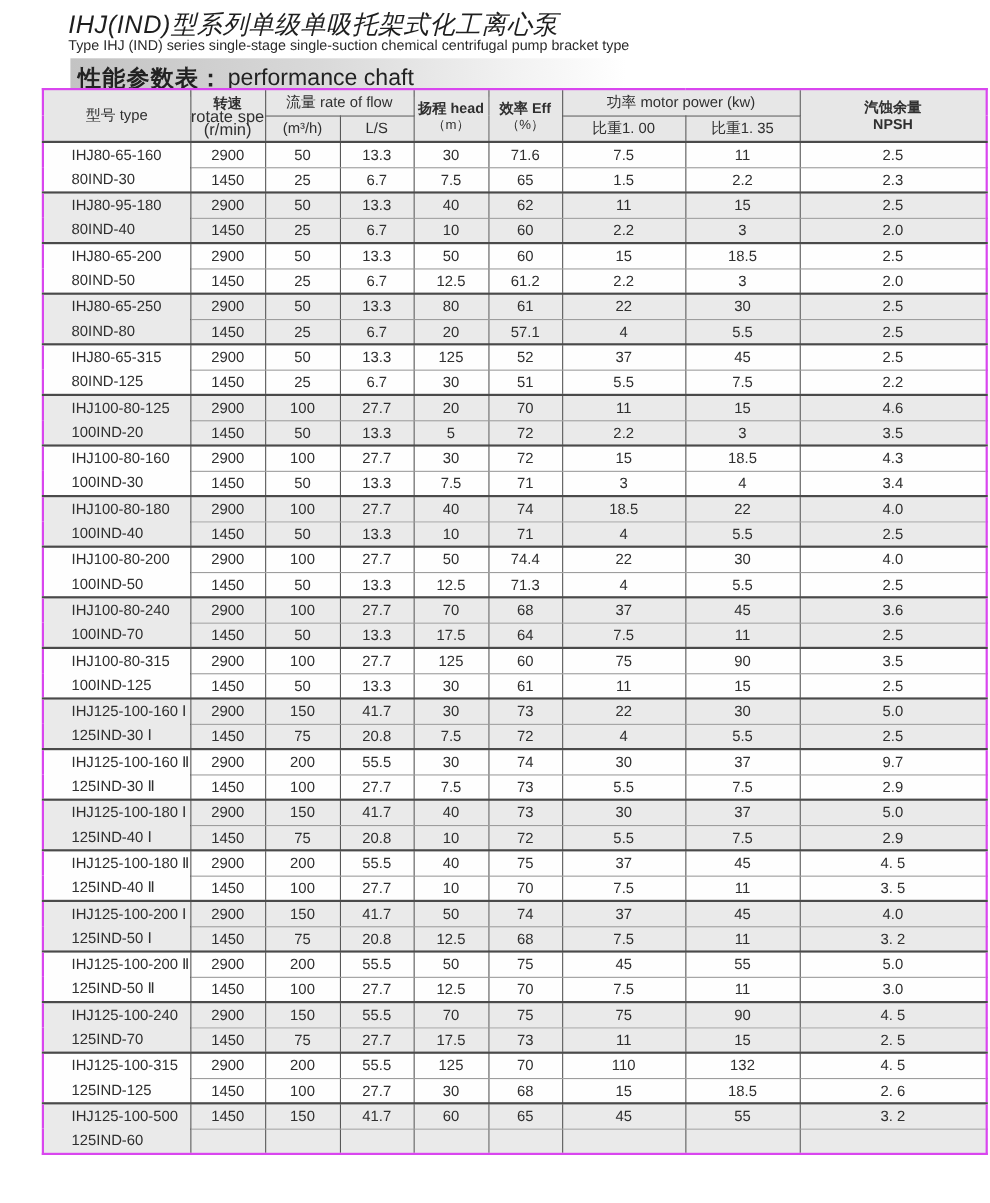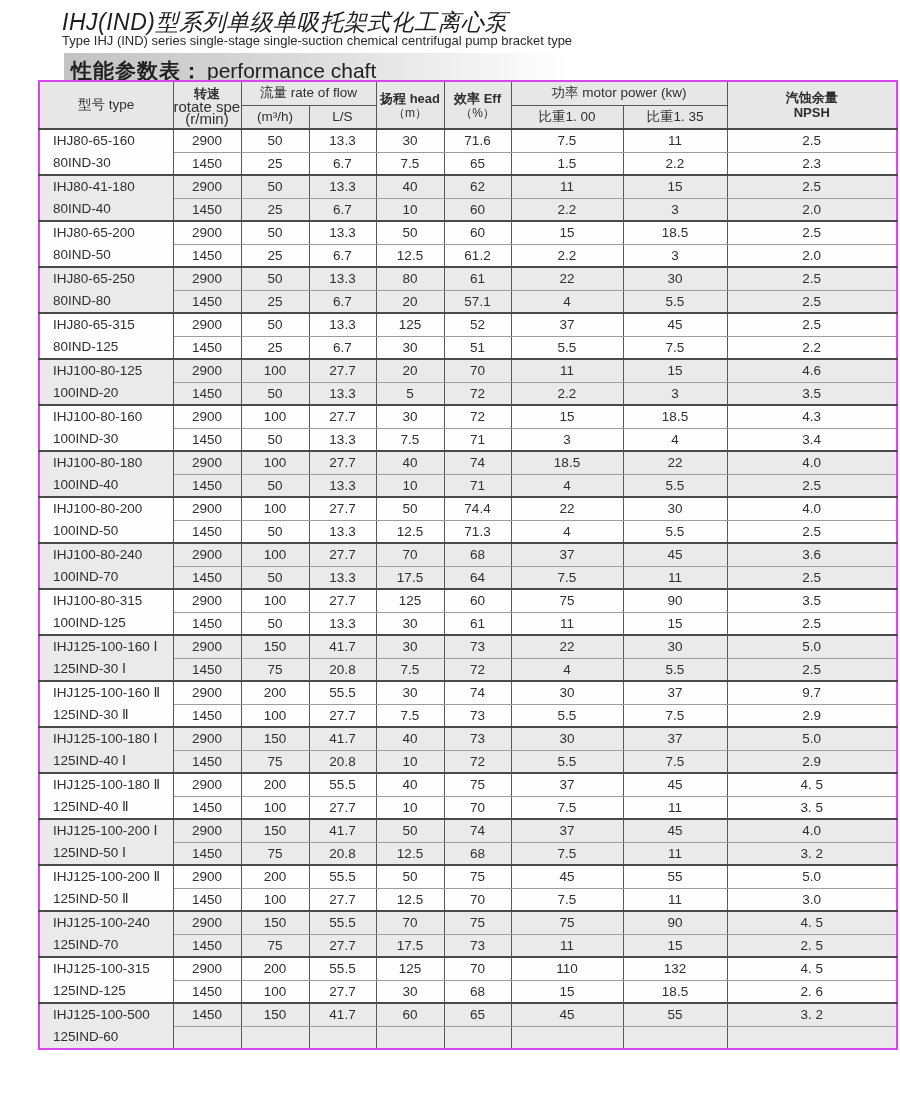--- a/index.html
+++ b/index.html
@@ -40,21 +40,21 @@
   }
   thead th { background:#e7e7e7; height:24px; }
   thead .sub2 { font-size:15px; line-height:12px; }
   thead .l1 { font-size:13px; line-height:15px;font-weight:bold; }
   thead .l2 { font-size:12px; line-height:14px; }
   tbody.group { border-top:2px solid #4a4a4a; }
   tbody.group tr:first-child td { border-bottom-color:#9d9d9d; }
   tbody.group tr:last-child  td { border-top-color:#9d9d9d; }
   tbody.group td { background:#fefefe; }
   tbody.group.shade td { background:#eaeaea; }
-  td.model { text-align:left; padding-left:13px; }
+  td.model { text-align:left; padding-left:25px; }
   td.model div { line-height:22px; font-size:13.5px; }
 </style>
 </head>
 <body>
 
 <div class="page-title">IHJ(IND)型系列单级单吸托架式化工离心泵</div>
 <div class="page-subtitle">Type IHJ (IND) series single-stage single-suction chemical centrifugal pump bracket type</div>
 
 <div class="section-bar">
   <span class="cn">性能参数表：</span>
@@ -125,21 +125,21 @@
         <td>7.5</td>
         <td>65</td>
         <td>1.5</td>
         <td>2.2</td>
         <td>2.3</td>
       </tr>
     </tbody>
     <tbody class="group shade">
       <tr>
         <td rowspan="2" class="model">
-          <div>IHJ80-41-180</div>
+          <div>IHJ80-95-180</div>
           <div>80IND-40</div>
         </td>
         <td>2900</td>
         <td>50</td>
         <td>13.3</td>
         <td>40</td>
         <td>62</td>
         <td>11</td>
         <td>15</td>
         <td>2.5</td>

